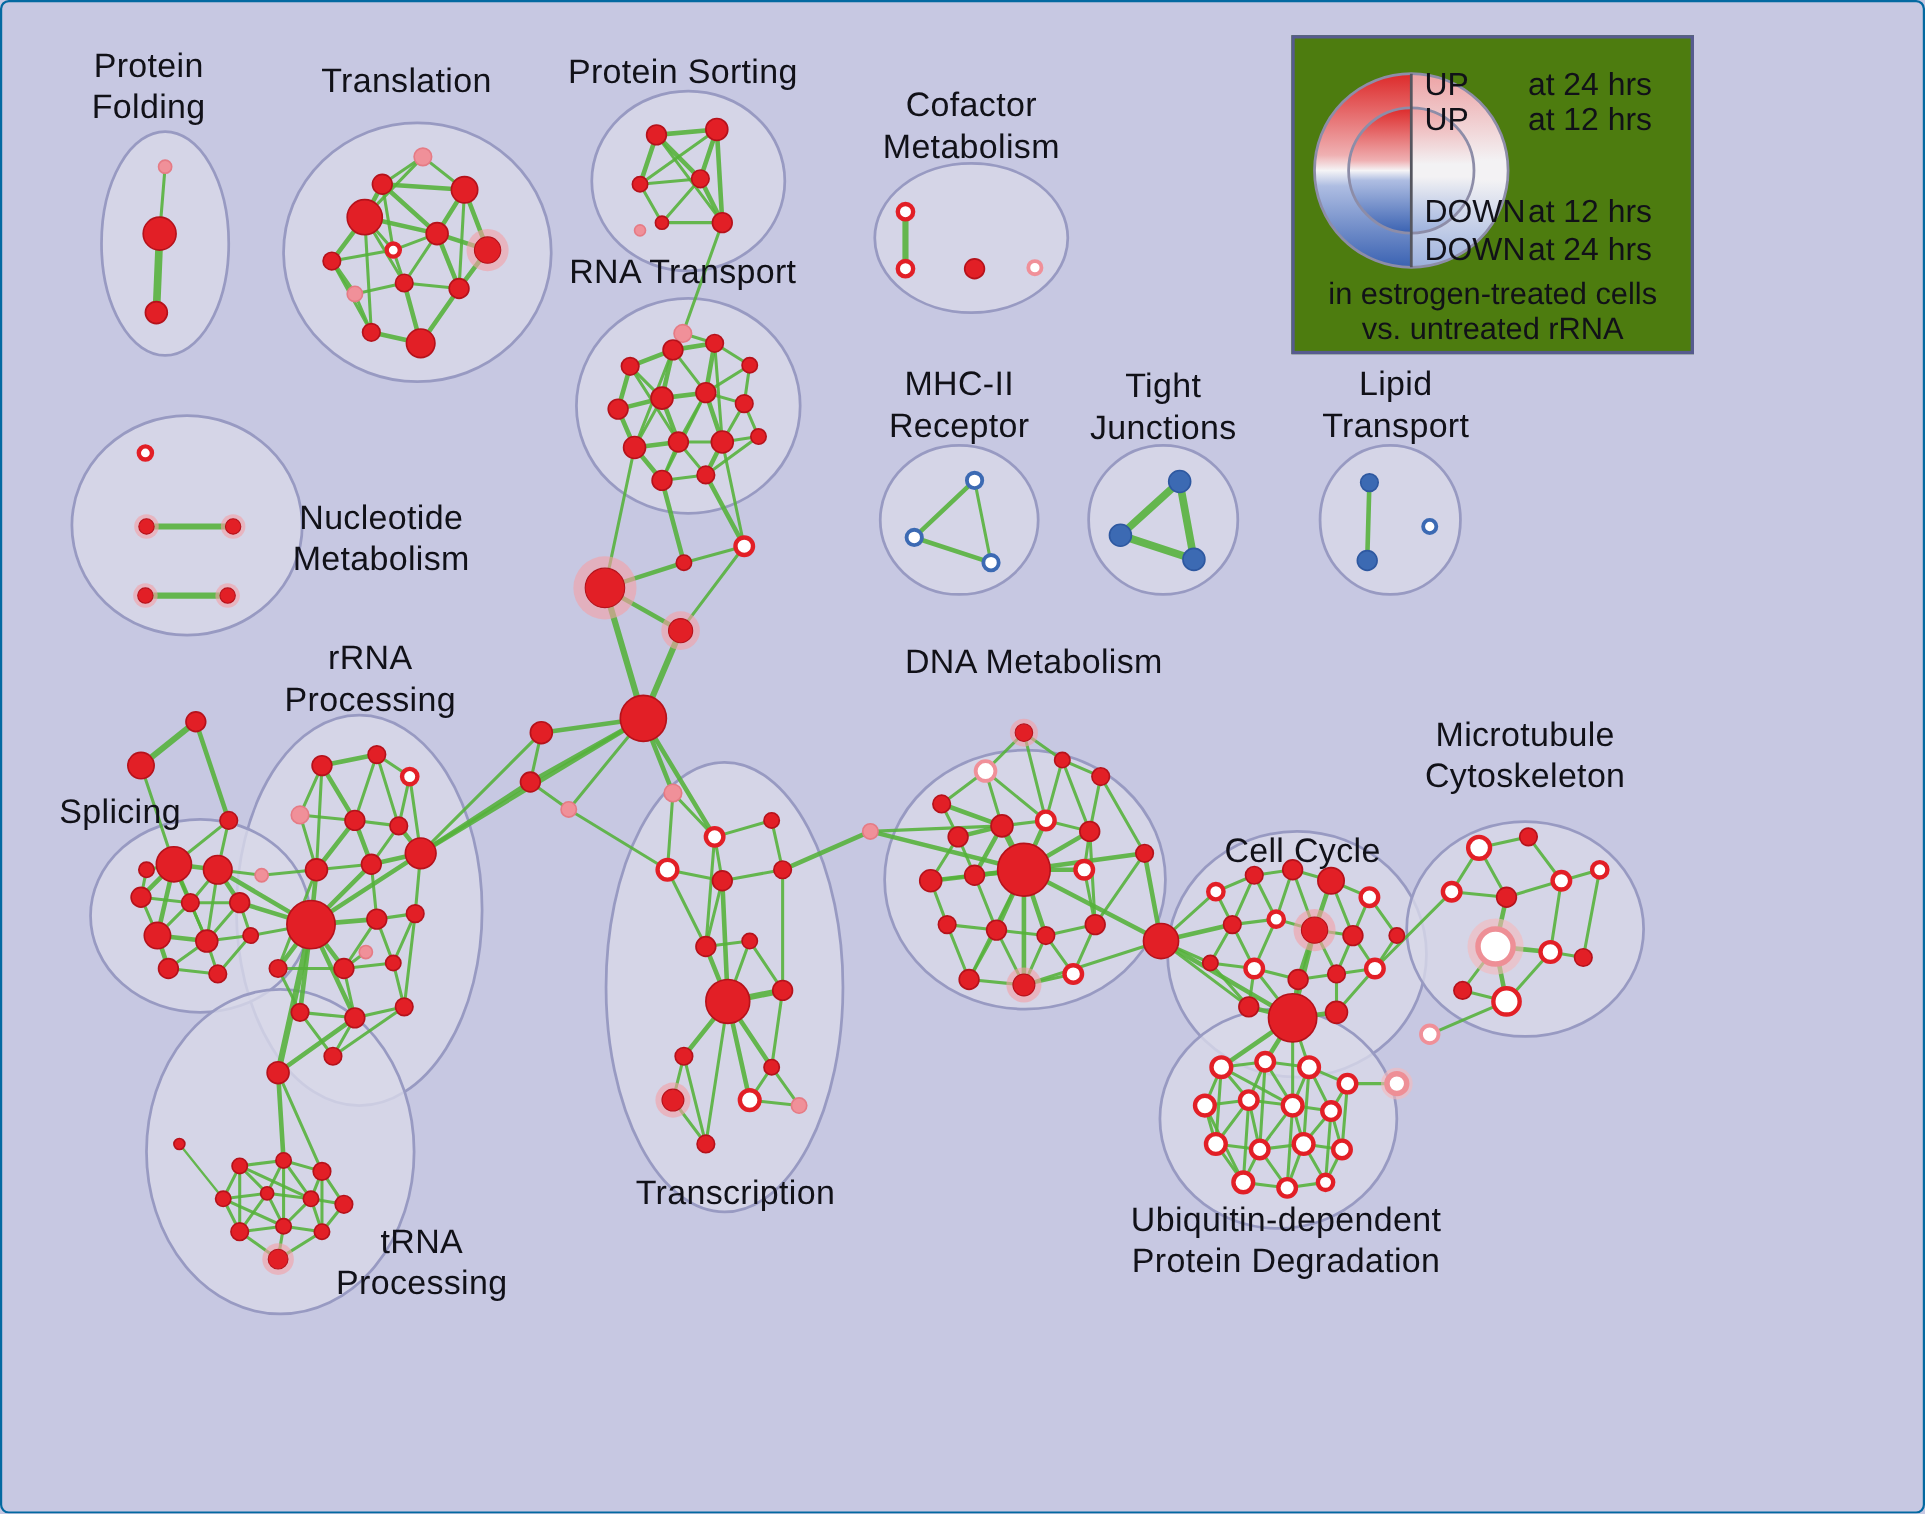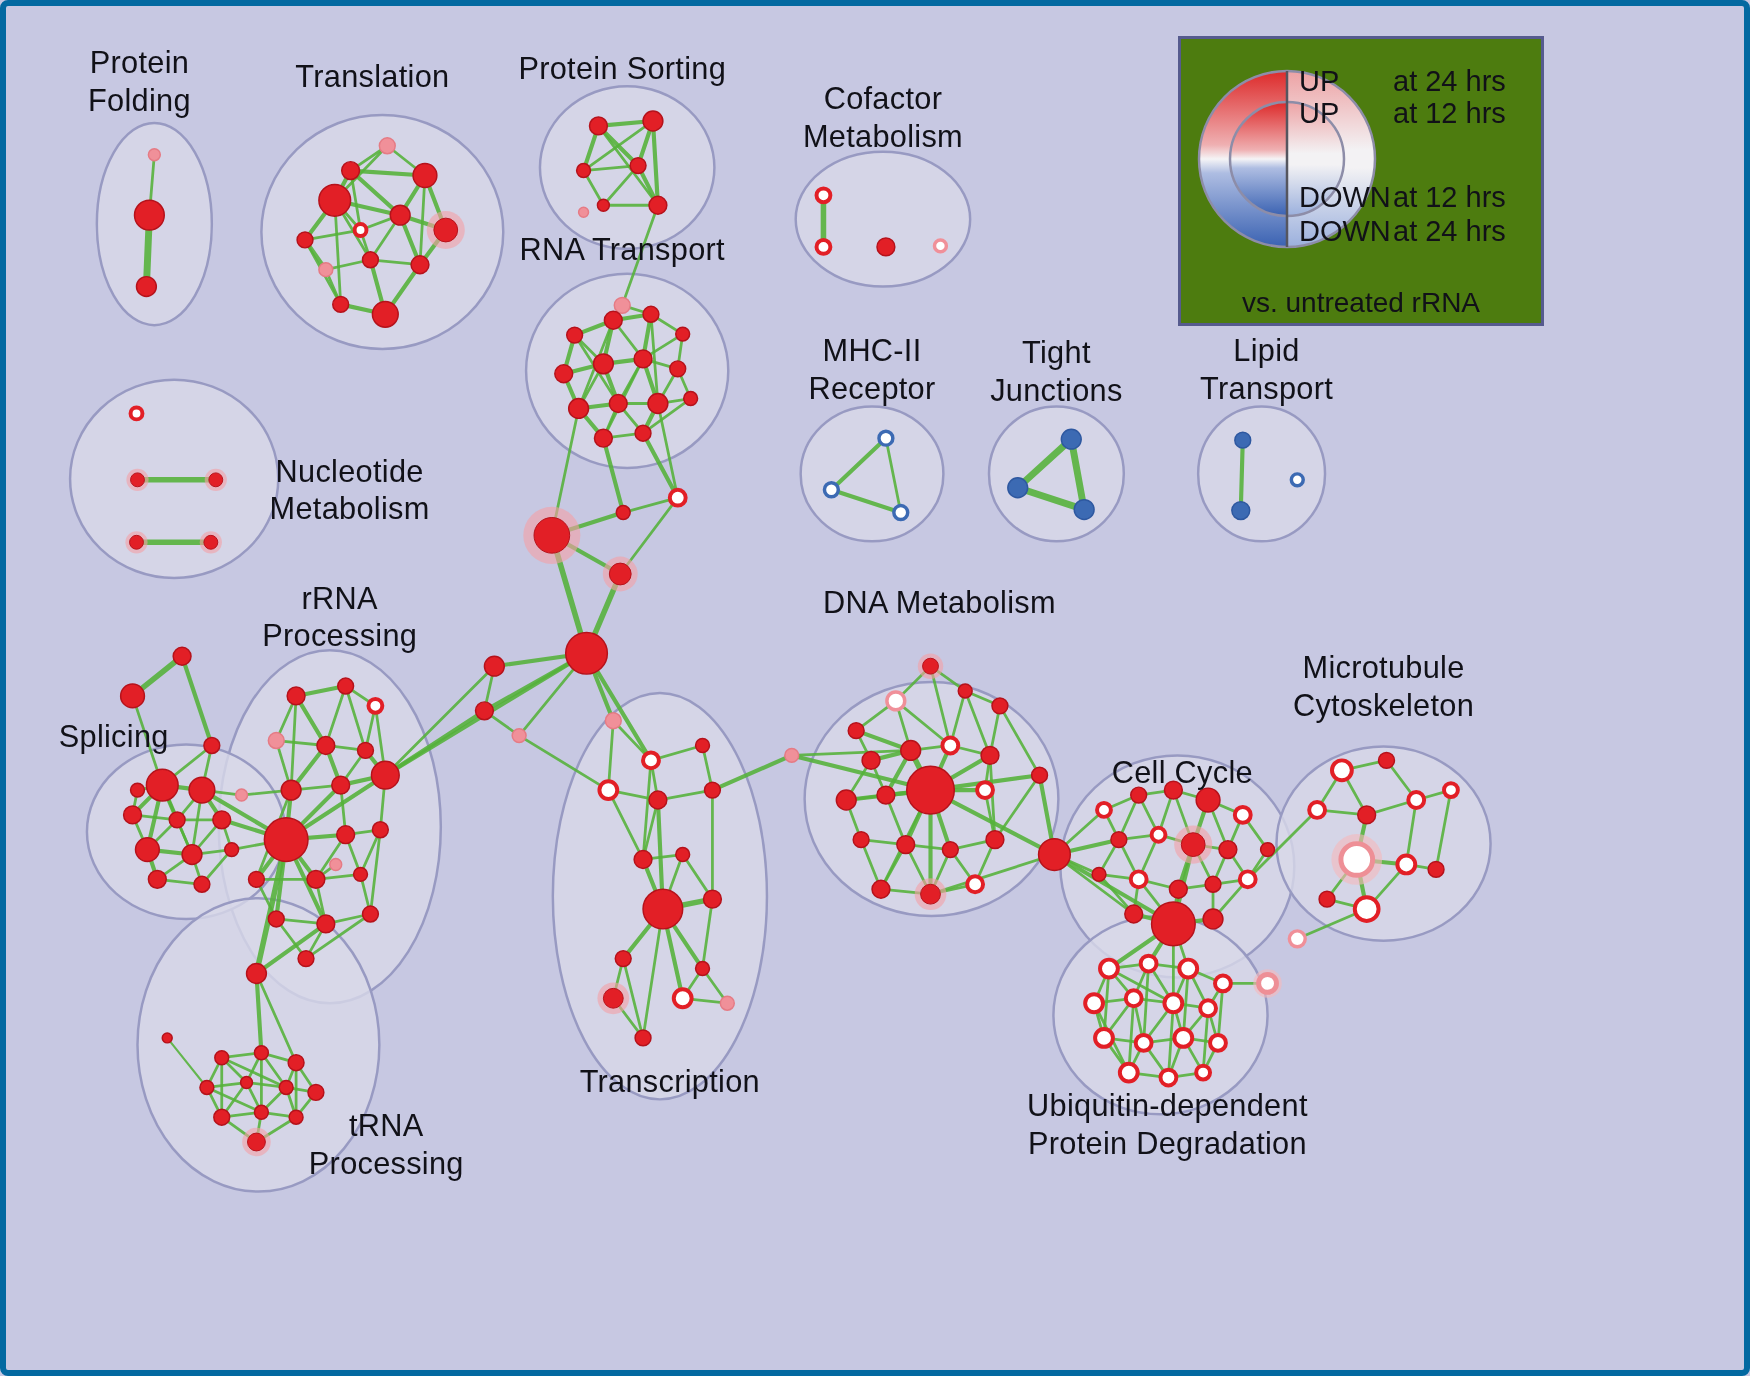--- a/index.html
+++ b/index.html
@@ -1,21 +1,21 @@
 <!DOCTYPE html>
 <html><head>
 <meta charset="utf-8">
 <style>
   html,body{margin:0;padding:0;background:#c7c8e2;}
   .figure{
     position:relative;
     width:1750px;height:1376px;
     box-sizing:border-box;
     background:#c7c8e2;
-    border:6px solid #0369a1;
+    border:2px solid #0369a1;
     border-radius:8px;
     overflow:hidden;
     font-family:"Liberation Sans", sans-serif;
   }
   .net{position:absolute;left:0;top:0;width:100%;height:100%;}
   .cluster-label{
     font-family:"Liberation Sans", sans-serif;
     font-size:31px;
     fill:#111118;
     letter-spacing:0.3px;
@@ -738,16 +738,17 @@
       <span class="lg-time">at 12 hrs</span>
     </div>
     <div class="lg-row lg-r3">
       <span class="lg-level">DOWN</span>
       <span class="lg-time">at 12 hrs</span>
     </div>
     <div class="lg-row lg-r4">
       <span class="lg-level">DOWN</span>
       <span class="lg-time">at 24 hrs</span>
     </div>
+    <div class="lg-note lg-n1">in estrogen-treated cells</div>
     <div class="lg-note lg-n2">vs. untreated rRNA</div>
   </div>
 
 </div>
 
 </body></html>

